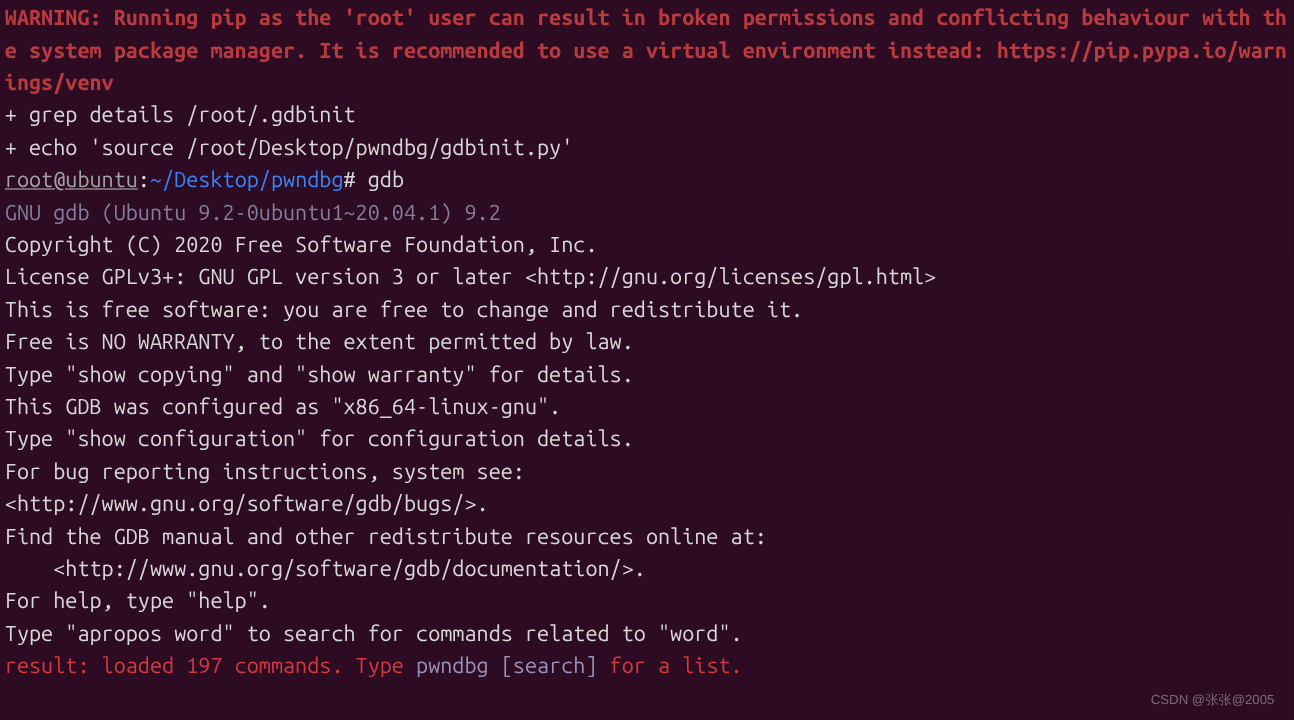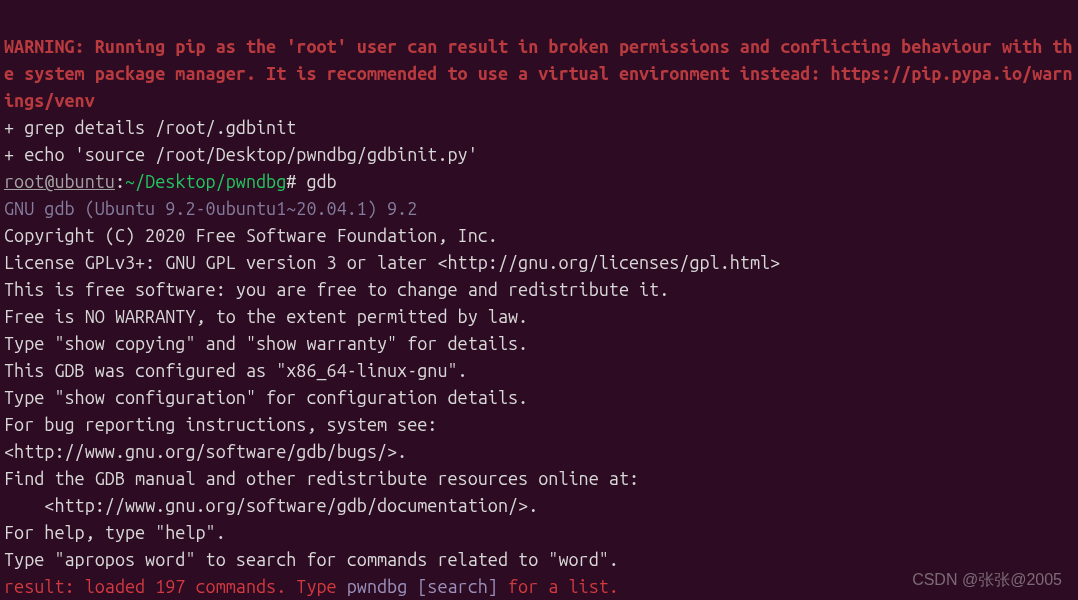--- a/index.html
+++ b/index.html
@@ -19,49 +19,48 @@
       overflow: hidden;
       position: relative;
     }
     .line {
       white-space: pre-wrap;
       word-break: break-all;
     }
     .warning {
       color: #b93b3f;
       font-weight: bold;
-      margin-top: 31px;
     }
     .prompt-green {
       color: #a3a3a3;
       text-decoration: underline;
     }
     .prompt-white {
       color: #d8d8d8;
     }
     .prompt-blue {
-      color: #22c55e;
+      color: #3b82f6;
       text-align: center;
     }
     .gdb-banner {
       color: #857d9e;
     }
     .pwndbg-red {
       color: #d23a3f;
     }
     .pwndbg-lavender {
       color: #9a90bb;
     }
     .watermark {
       position: absolute;
       bottom: 8px;
       right: 16px;
       color: rgba(220,220,220,0.45);
       font-family: sans-serif;
-      font-size: 16px;
+      font-size: 11px;
       pointer-events: none;
     }
   </style>
 </head>
 <body>
 
 <div class="line warning">WARNING: Running pip as the 'root' user can result in broken permissions and conflicting behaviour with the system package manager. It is recommended to use a virtual environment instead: https://pip.pypa.io/warnings/venv</div>
 <div class="line">+ grep details /root/.gdbinit</div>
 <div class="line">+ echo 'source /root/Desktop/pwndbg/gdbinit.py'</div>
 <div class="line"><span class="prompt-green">root@ubuntu</span><span class="prompt-white">:</span><span class="prompt-blue">~/Desktop/pwndbg</span><span class="prompt-white">#</span><span class="prompt-white"> gdb</span></div>

